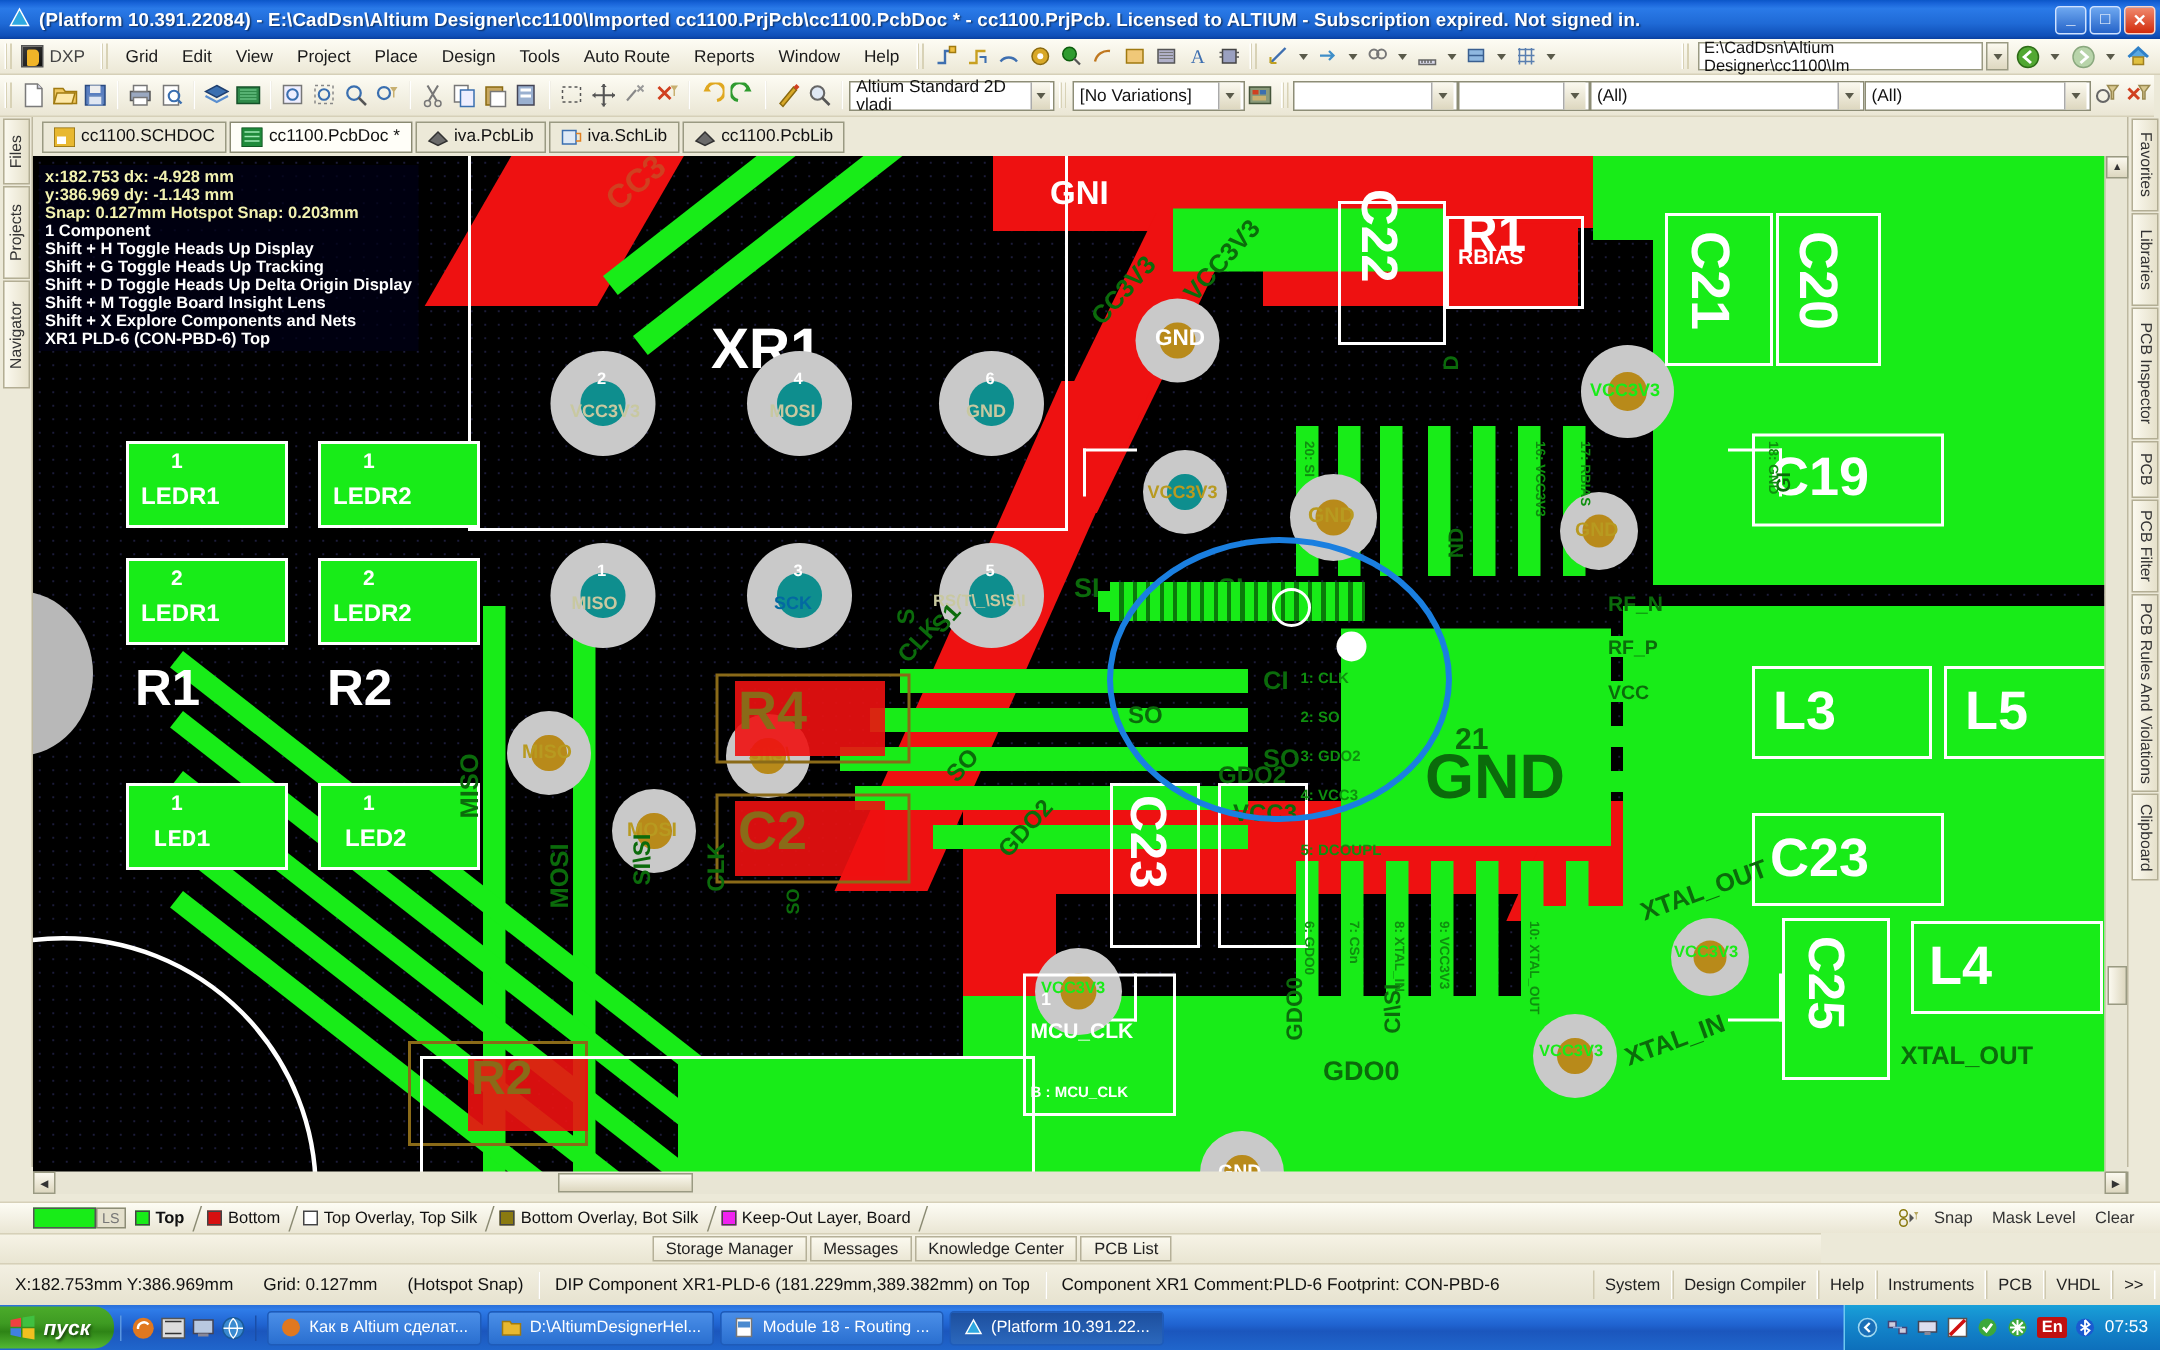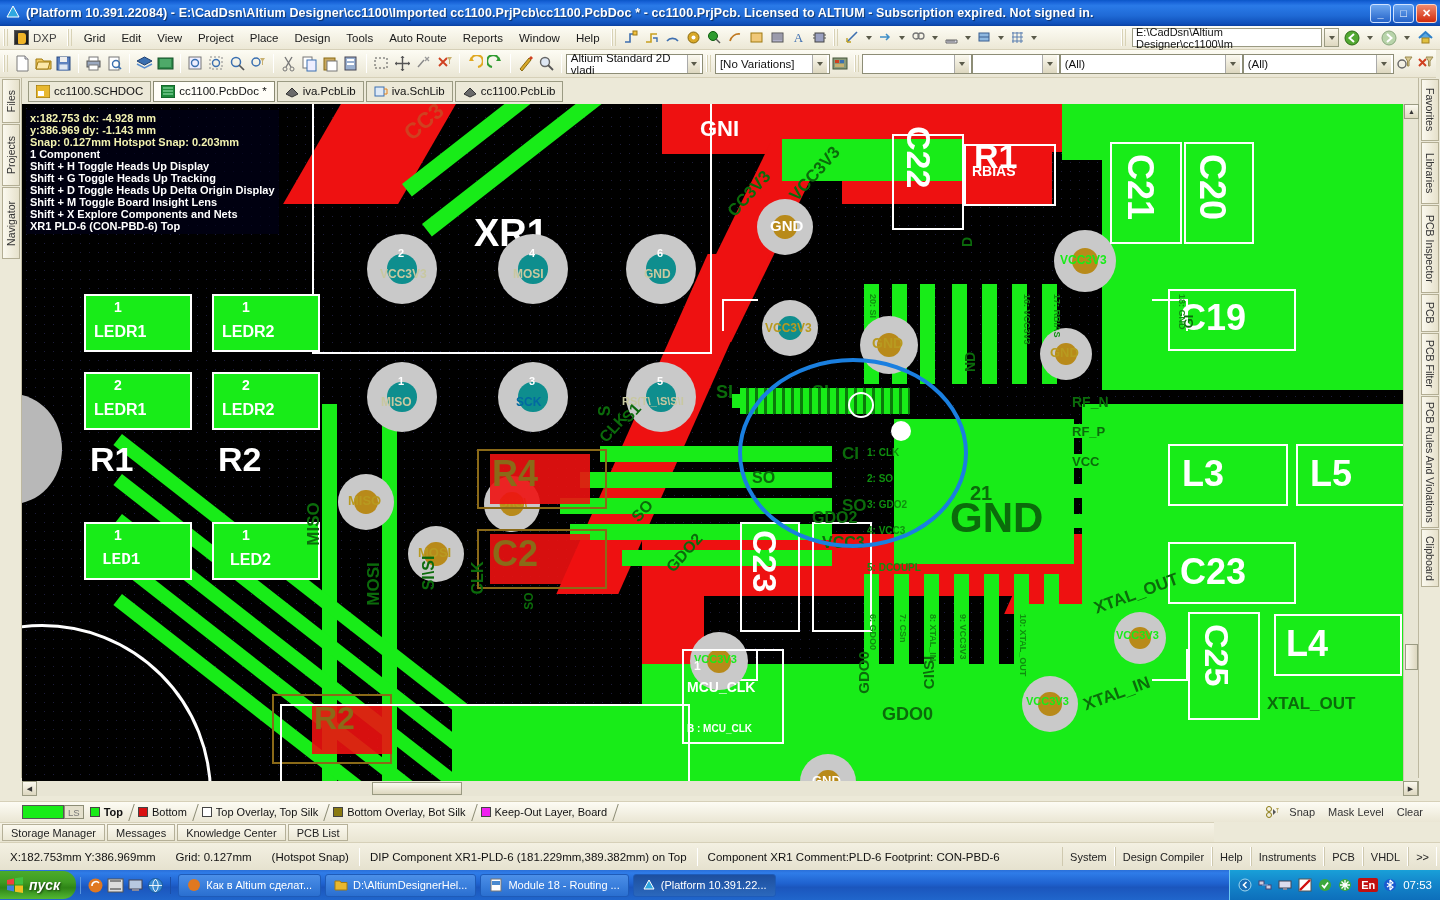--- a/index.html
+++ b/index.html
@@ -136,21 +136,21 @@
   .ltab::after{content:"";position:absolute;right:0;top:0;bottom:0;width:7px;
       border-right:1px solid #8a8a72; transform:skewX(-18deg);}
   .ltab.active{font-weight:bold;align-items:center;}
   .layer-right{margin-left:auto;display:flex;align-items:center;gap:1px;padding-right:11px;}
   .lrbtn{height:17px;padding:0 5px;display:flex;align-items:center;font-size:11px;color:#333;
          border:1px solid transparent;}
 
   
   .paneltabs{position:absolute;left:0;bottom:58px;width:1214px;height:20px;
              background:linear-gradient(180deg,#f6f3e6,#e9e5d2);border-top:1px solid #d6d0b8;
-             display:flex;align-items:center;gap:2px;padding-left:2px;}
+             display:flex;align-items:center;gap:2px;padding-left:2px;justify-content:center;}
   .ptab{height:17px;border:1px solid #b5b098;background:linear-gradient(180deg,#fbf9ef,#ebe7d5);
         padding:0 8px;display:flex;align-items:center;font-size:11px;color:#222;}
 
   
   .statusbar{position:absolute;left:0;bottom:30px;width:1440px;height:28px;
              background:linear-gradient(180deg,#f3f0e2,#e6e2cf);border-top:1px solid #d6d0b8;
              display:flex;align-items:center;font-size:11.5px;color:#111;}
   .sb-cell{padding:0 10px;white-space:nowrap;}
   .sb-div{width:1px;height:18px;background:#c9c3a9;border-right:1px solid #fff;}
   .sb-btns{margin-left:auto;display:flex;align-items:center;padding-right:3px;}

